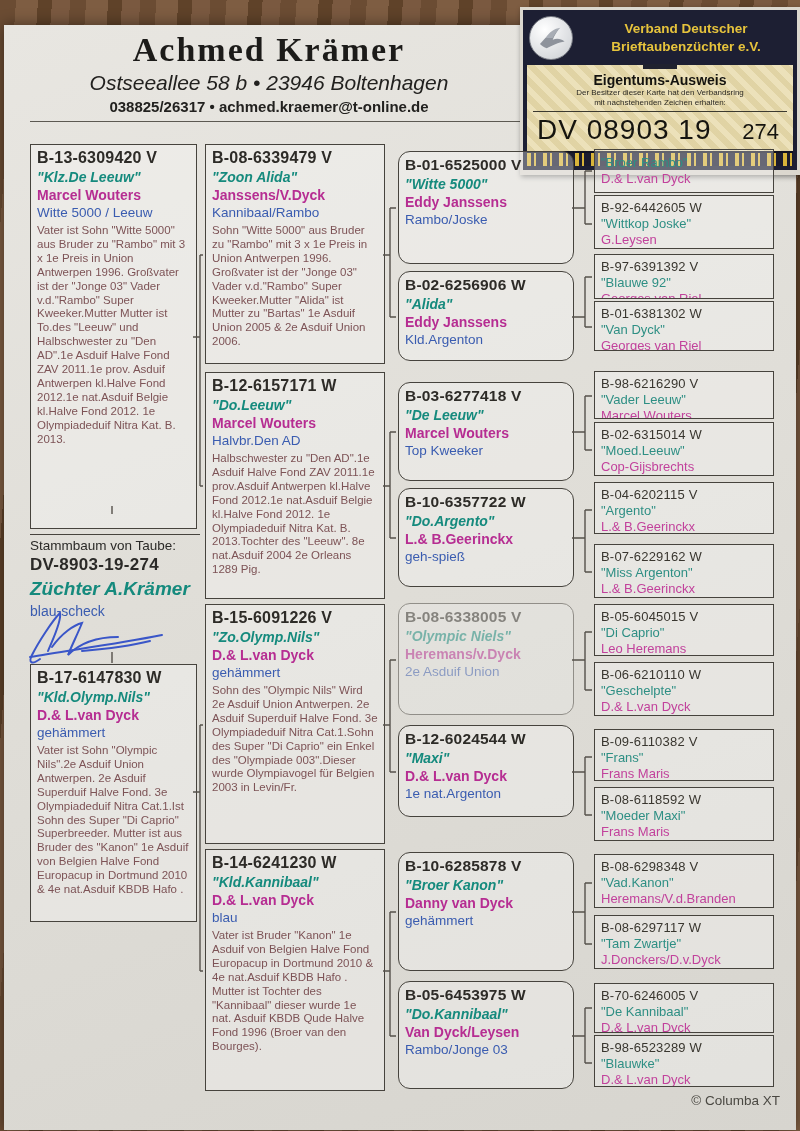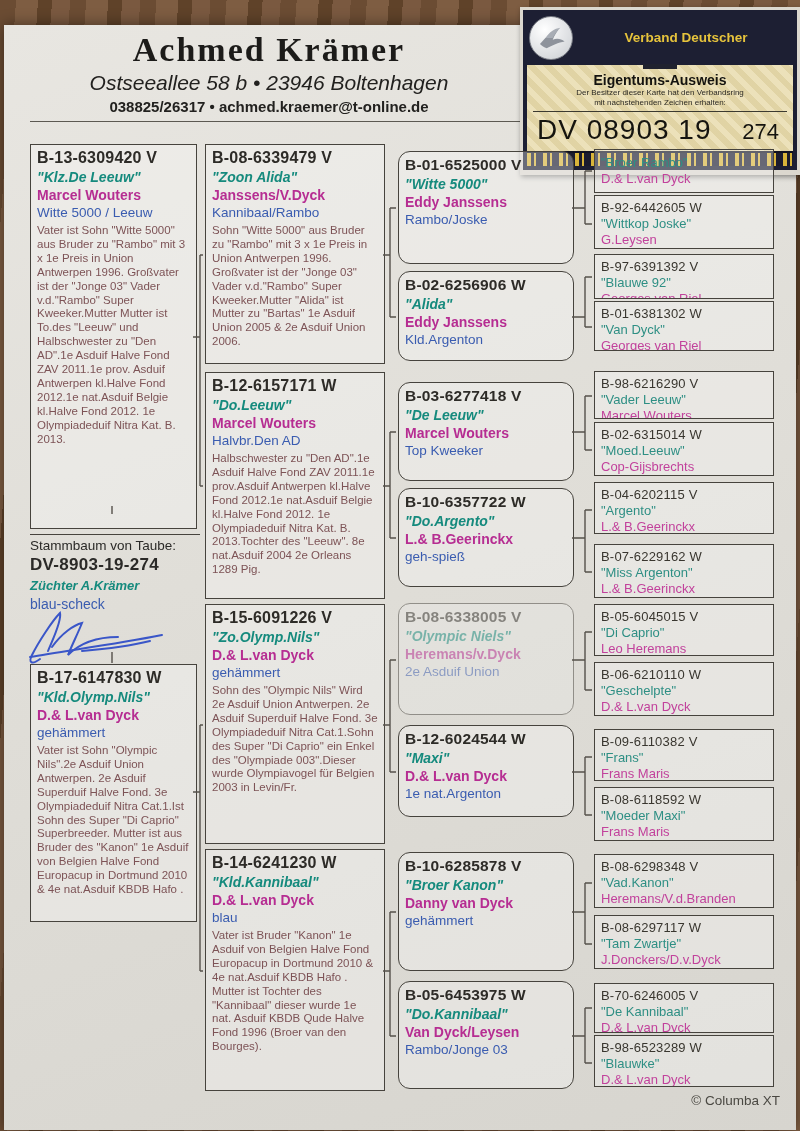--- a/index.html
+++ b/index.html
@@ -54,21 +54,21 @@
   .col4 .pname{font-style:normal;font-weight:400;font-size:13px;color:#2e8f84;margin-top:1px;}
   .breeder{color:#b62d92;font-weight:700;font-size:14px;margin-top:2px;}
   .col4 .breeder{font-weight:400;font-size:13px;color:#c2429c;margin-top:1px;}
   .pcolor{color:#3a5cb0;font-size:13.5px;margin-top:2px;}
   .desc{color:#7d5356;font-size:11.5px;line-height:1.21;margin-top:4px;}
   .faded{opacity:.5;}
   
   .subject{position:absolute;left:26px;top:509px;width:170px;border-top:1.5px solid #46433d;padding-top:3px;}
   .subject .lbl{font-size:13.5px;color:#2b2a28;}
   .subject .sring{font-size:17px;font-weight:700;color:#2b2a28;margin-top:2px;letter-spacing:.3px;}
-  .subject .sbreeder{color:#158a7d;font-weight:700;font-style:italic;font-size:13px;margin-top:3px;}
+  .subject .sbreeder{color:#158a7d;font-weight:700;font-style:italic;font-size:19px;margin-top:3px;}
   .subject .scolor{color:#3a5cb0;font-size:14px;margin-top:3px;}
   .sig{position:absolute;left:18px;top:582px;}
   .credit{position:absolute;right:16px;top:1068px;font-size:13.5px;color:#4a4842;}
   .lines{position:absolute;inset:0;pointer-events:none;}
 </style>
 </head>
 <body>
 
 <div class="wood"></div>
 
@@ -85,20 +85,21 @@
     <div class="stamp">
       <div class="stamp-top">
         <div class="stamp-logo">
           <svg width="34" height="34" viewBox="0 0 40 40">
             <path d="M7 27 C13 21 17 14 29 10 C25 15 24 18 22 22 C27 20 32 21 36 24 C29 25 21 29 15 32 C12 31 9 29 7 27 Z" fill="#8e939c"></path>
             <path d="M14 20 C18 13 24 9 31 8 C27 12 24 16 22 20 Z" fill="#a8adb5"></path>
           </svg>
         </div>
         <div class="stamp-org">
           <div>Verband Deutscher</div>
+          <div>Brieftaubenzüchter e.V.</div>
         </div>
       </div>
       <div class="stamp-cream">
         <div class="stamp-tab"></div>
         <div class="stamp-title">Eigentums-Ausweis</div>
         <div class="stamp-sub">Der Besitzer dieser Karte hat den Verbandsring</div>
         <div class="stamp-sub">mit nachstehenden Zeichen erhalten:</div>
         <div class="stamp-ringrow">
           <span class="stamp-ring">DV 08903 19</span>
           <span class="stamp-ring2">274</span>

